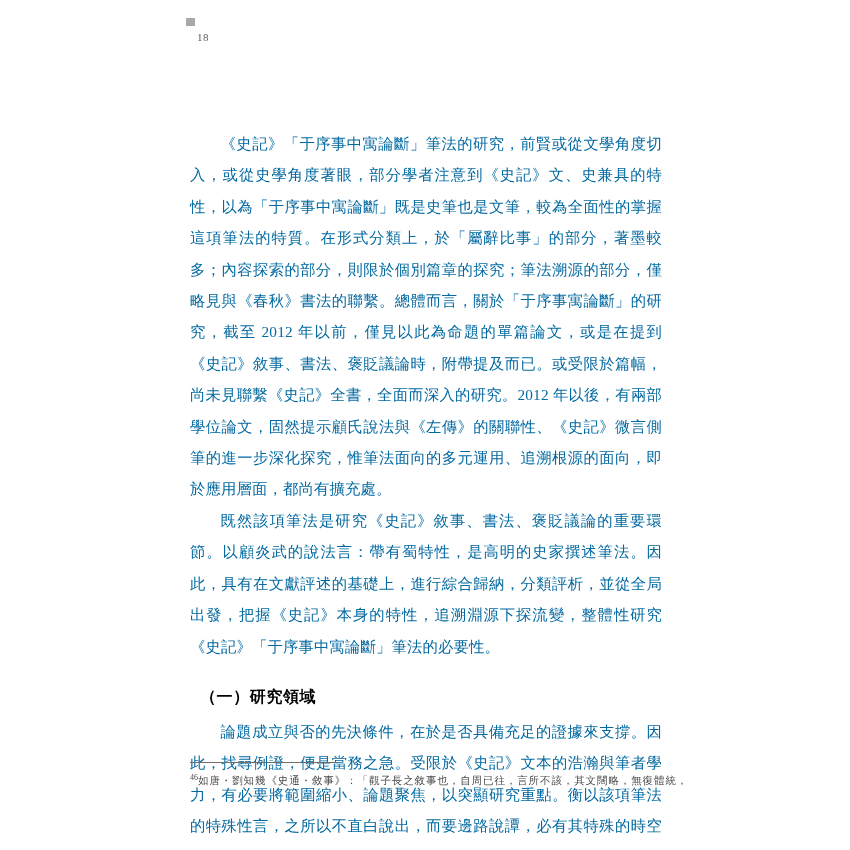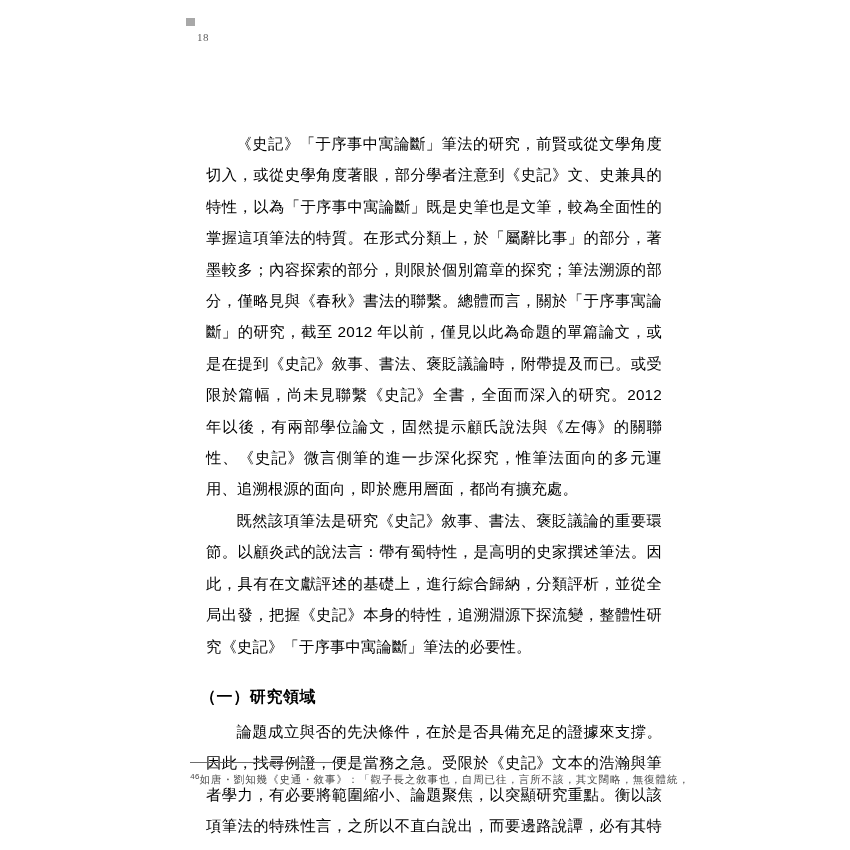--- a/index.html
+++ b/index.html
@@ -83,27 +83,27 @@
   
   .content {
     position: absolute;
     left: 190px;
     top: 128px;
     width: 472px;
   }
   .para {
     font-size: 15.3px;
     line-height: 31.4px;
-    color: #000000;
+    color: #0369a1;
     text-align: justify;
     text-justify: inter-ideograph;
     text-indent: 2em;
-    margin: 0 0 0 16px;
+    margin: 0 0 0 0;
     letter-spacing: 0.2px;
-    font-family: Liberation Sans, sans-serif;
+    font-family: Liberation Serif, serif;
   }
   .para + .para {
     margin-top: 0px;
   }
 
   .h-section {
     font-size: 17px;
     line-height: 30px;
     font-weight: bold;
     color: #2b2b2b;
@@ -134,21 +134,21 @@
     height: 1px;
     background: #6d6d6d;
     margin-bottom: 9px;
   }
   .footnote-text {
     font-size: 10.5px;
     line-height: 17px;
     color: #4a4a4a;
     letter-spacing: 0.9px;
     white-space: nowrap;
-    font-family: Liberation Mono, monospace;
+    font-family: Liberation Serif, serif;
   }
   .footnote-num {
     font-size: 8px;
     vertical-align: super;
     line-height: 0;
     letter-spacing: 0;
   }
 </style>
 </head>
 <body>

